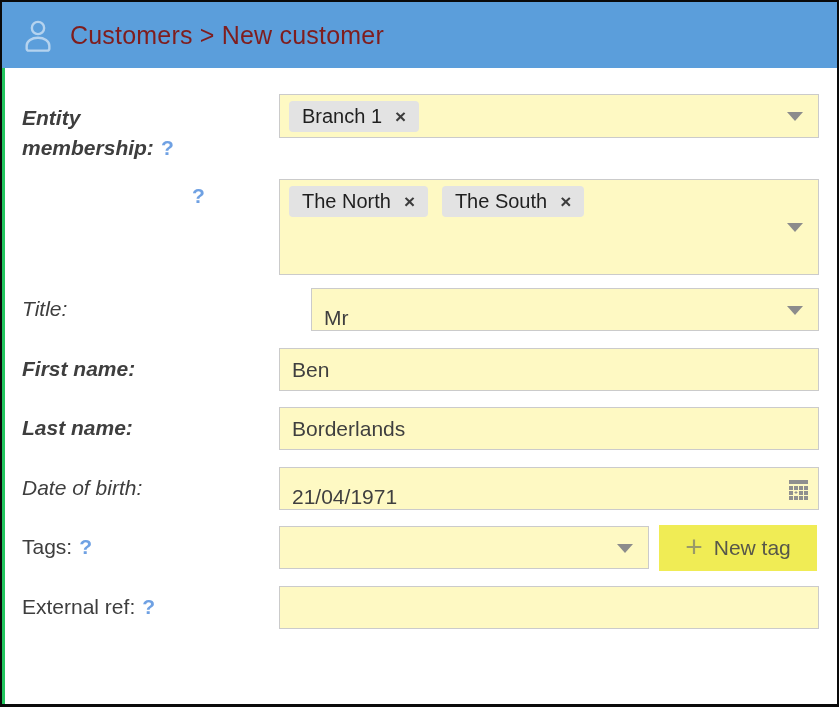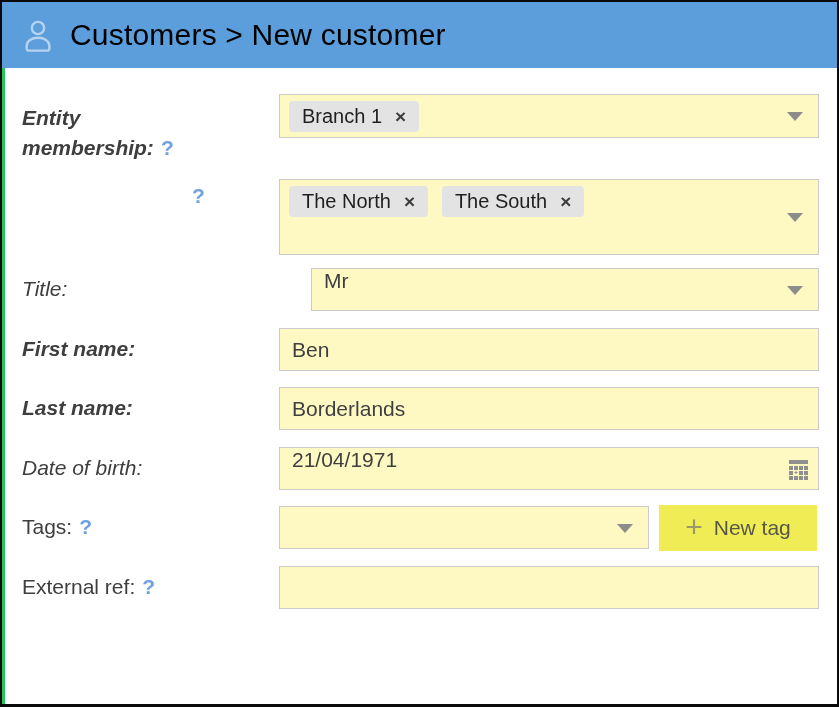--- a/index.html
+++ b/index.html
@@ -10,21 +10,21 @@
     border: 2px solid #0a0a0a; border-bottom-width: 3px;
     background: #fff;
     overflow: hidden;
   }
   .header {
     height: 66px; background: #5b9edb;
     display: flex; align-items: center;
     padding-left: 20px;
   }
   .header .person { width: 32px; height: 38px; margin-right: 16px; margin-top: 2px; }
-  .header-title { color: #000000; font-size: 30px; letter-spacing: 0.2px; }
+  .header-title { color: #7f1d1d; font-size: 25px; letter-spacing: 0.2px; }
   .content {
     border-left: 3px solid #22c55e;
     height: 639px;
     padding: 26px 18px 0 17px;
   }
   .row { display: flex; align-items: flex-start; }
   .label {
     width: 257px; flex: 0 0 257px;
     font-size: 21px; color: #3e3e3e;
     padding-top: 9px;
@@ -33,40 +33,40 @@
   .label.bold { font-weight: 700; }
   .label-wrap { display: inline-block; max-width: 178px; line-height: 30px; }
   .help { color: #6fa1e3; font-weight: 700; font-style: normal; margin-left: 7px; font-size: 21px; cursor: pointer; }
   .fieldcol { flex: 1 1 auto; position: relative; }
   .box {
     border: 1px solid #cbcbcb; background: #fef9c3;
     width: 100%; position: relative;
     font-size: 21px; color: #3f3f3f;
   }
   .ms { min-height: 44px; padding: 5px 40px 5px 9px; }
-  .ms.tall { height: 76px; }
+  .ms.tall { height: 96px; }
   .tag {
     display: inline-flex; align-items: center;
     background: #e3e3e3; border-radius: 4px;
     height: 31px; padding: 0 13px;
     margin: 1px 8px 1px 0;
     font-size: 20px; color: #1f1f1f;
   }
   .tag .x {
     margin-left: 13px; color: #3d3d3d; font-size: 19px; font-weight: 700;
     cursor: pointer; line-height: 1;
   }
   .arrow {
     position: absolute; right: 15px; top: 50%; margin-top: -4px;
     width: 0; height: 0;
     border-left: 8px solid transparent; border-right: 8px solid transparent;
     border-top: 9px solid #8c8c8c;
   }
   .select, .input {
-    height: 43px; display: flex; align-items: flex-start;
+    height: 43px; display: flex; align-items: flex-end;
     padding: 0 40px 0 12px;
   }
   input.input {
     width: 100%; outline: none; padding-right: 12px;
     font-family: "Liberation Sans", "DejaVu Sans", sans-serif;
   }
   .cal { position: absolute; right: 7px; top: 50%; margin-top: -13px; }
   .tags-row .fieldcol { display: flex; }
   .select.narrow { width: 370px; flex: 0 0 370px; }
   .newtag-btn {

